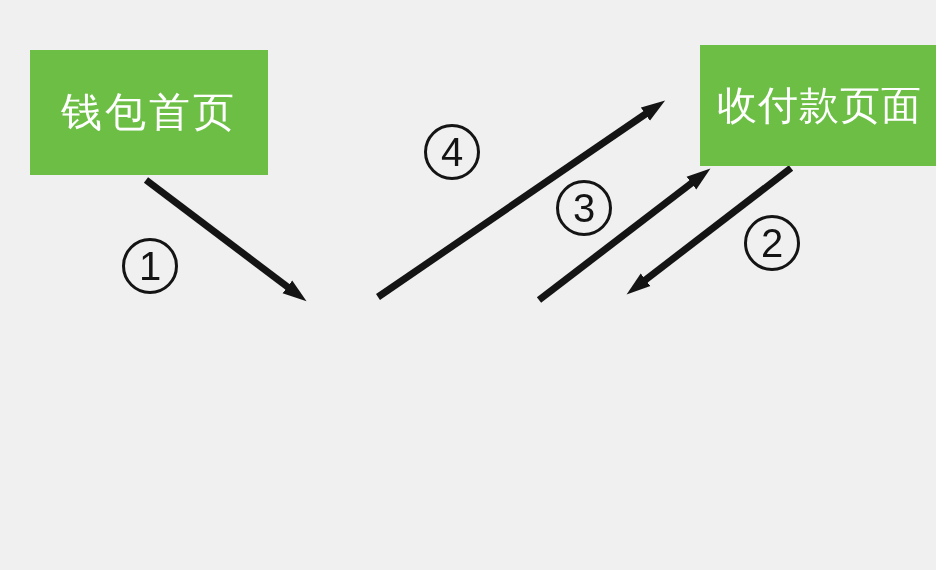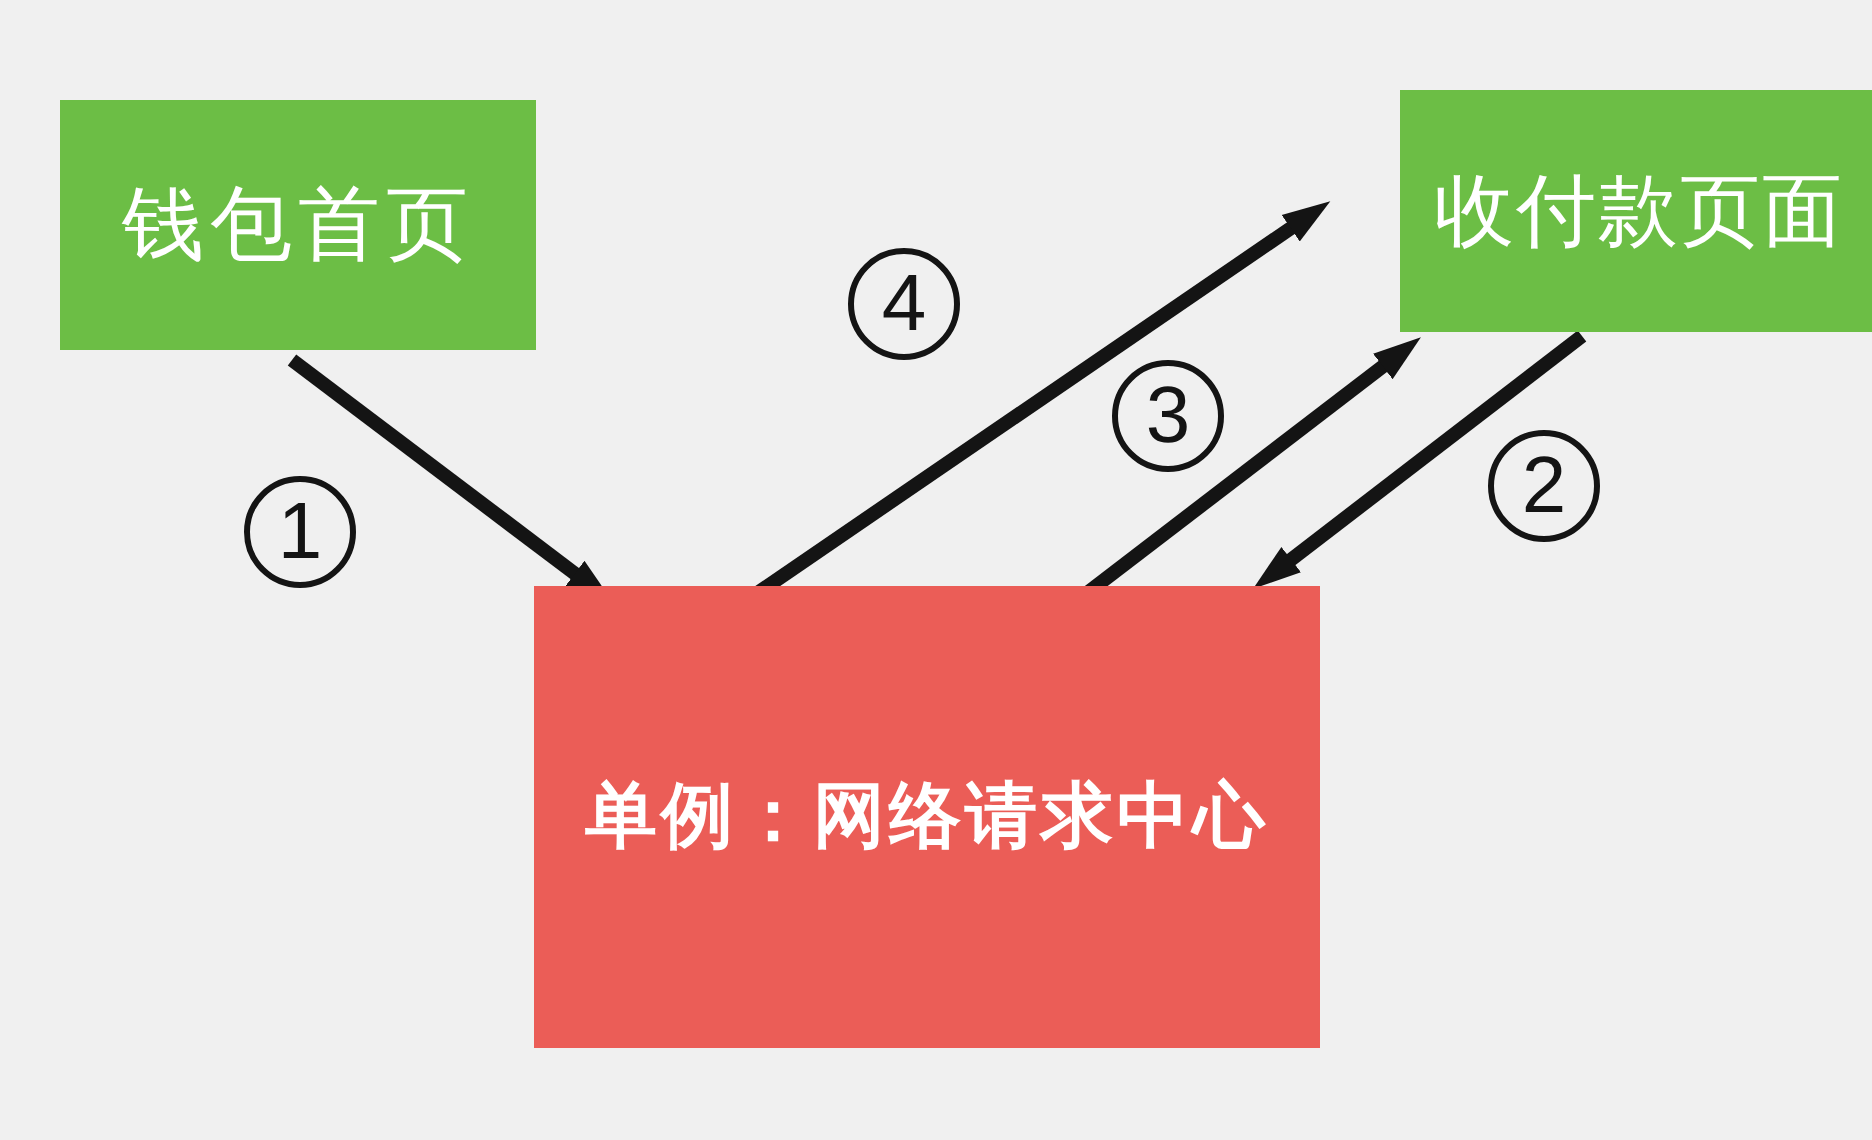--- a/index.html
+++ b/index.html
@@ -86,23 +86,20 @@
   </svg>
 
   <div class="node green" id="node-wallet-home">
     <span class="node-label">钱包首页</span>
   </div>
 
   <div class="node green" id="node-payment-page">
     <span class="node-label">收付款页面</span>
   </div>
 
-  <div class="node red" id="node-network-center">
-    <span class="node-label">单例：网络请求中心</span>
-  </div>
 
   <div class="step-badge" id="step-1">
     <span>1</span>
   </div>
   <div class="step-badge" id="step-2">
     <span>2</span>
   </div>
   <div class="step-badge" id="step-3">
     <span>3</span>
   </div>

